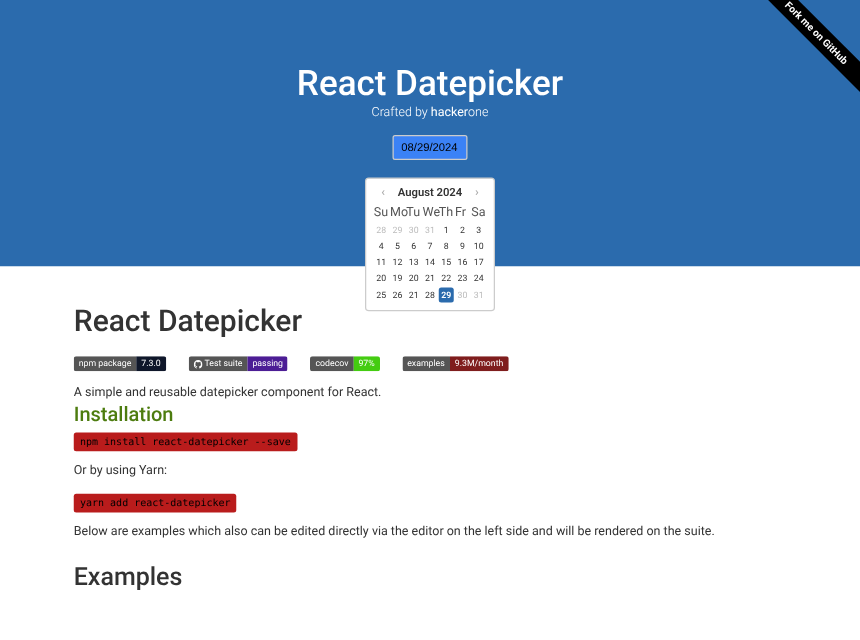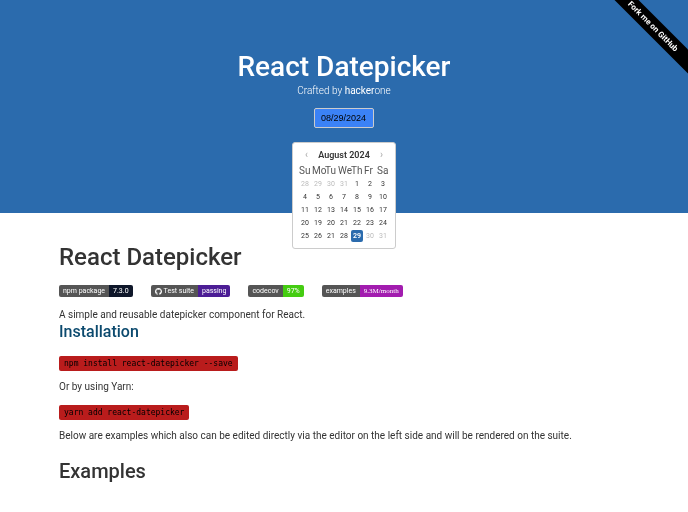--- a/index.html
+++ b/index.html
@@ -73,21 +73,21 @@
     .content { max-width: 590px; margin: 30px auto 0; padding: 0 10px; }
     .page-title { font-size: 24px; font-weight: 500; margin-bottom: 14px; color: #333; }
     
     .badges { display: flex; gap: 18px; margin-bottom: 12px; }
     .badge { display: inline-flex; font-size: 7px; border-radius: 2px; overflow: hidden; }
     .badge-l { background: #555; color: #fff; padding: 2px 4px; }
     .badge-r { color: #fff; padding: 2px 4px; }
     .badge-gh { display: flex; align-items: center; gap: 2px; }
     
     .desc { font-size: 10px; color: #333; margin-bottom: 2px; }
-    .section-title { font-size: 16px; font-weight: 500; color: #0c4a6e; margin-bottom: 10px; }
+    .section-title { font-size: 16px; font-weight: 500; color: #4d7c0f; }
     .text { font-size: 10px; color: #333; margin-bottom: 8px; }
     .code-inline { background: #b91c1c; font-family: monospace; font-size: 8px; padding: 3px 5px; display: inline-block; margin-bottom: 10px; border-radius: 2px; }
     
     .examples-title { font-size: 20px; font-weight: 500; color: #333; margin: 18px 0 12px; }
   </style>
 </head>
 <body>
 
 <div class="github-ribbon">
   <div class="github-ribbon-inner">Fork me on GitHub</div>
@@ -169,21 +169,21 @@
           <span>Test suite</span>
         </span>
         <span class="badge-r" style="background: #4c1d95;">passing</span>
       </div>
       <div class="badge">
         <span class="badge-l"><span>codecov</span></span>
         <span class="badge-r" style="background: rgb(68, 204, 17);">97%</span>
       </div>
       <div class="badge">
         <span class="badge-l"><span>examples</span></span>
-        <span class="badge-r" style="background: #a21caf; font-family: Liberation Serif, serif;">9.3M/month</span>
+        <span class="badge-r" style="background: #7f1d1d;">9.3M/month</span>
       </div>
     </div>
   
   <p class="desc">A simple and reusable datepicker component for React.</p>
   
   <h3 class="section-title">Installation</h3>
   <div class="code-inline">npm install react-datepicker --save</div>
   <p class="text">Or by using Yarn:</p>
   <div class="code-inline">yarn add react-datepicker</div>
   <p class="text">Below are examples which also can be edited directly via the editor on the left side and will be rendered on the suite.</p>

